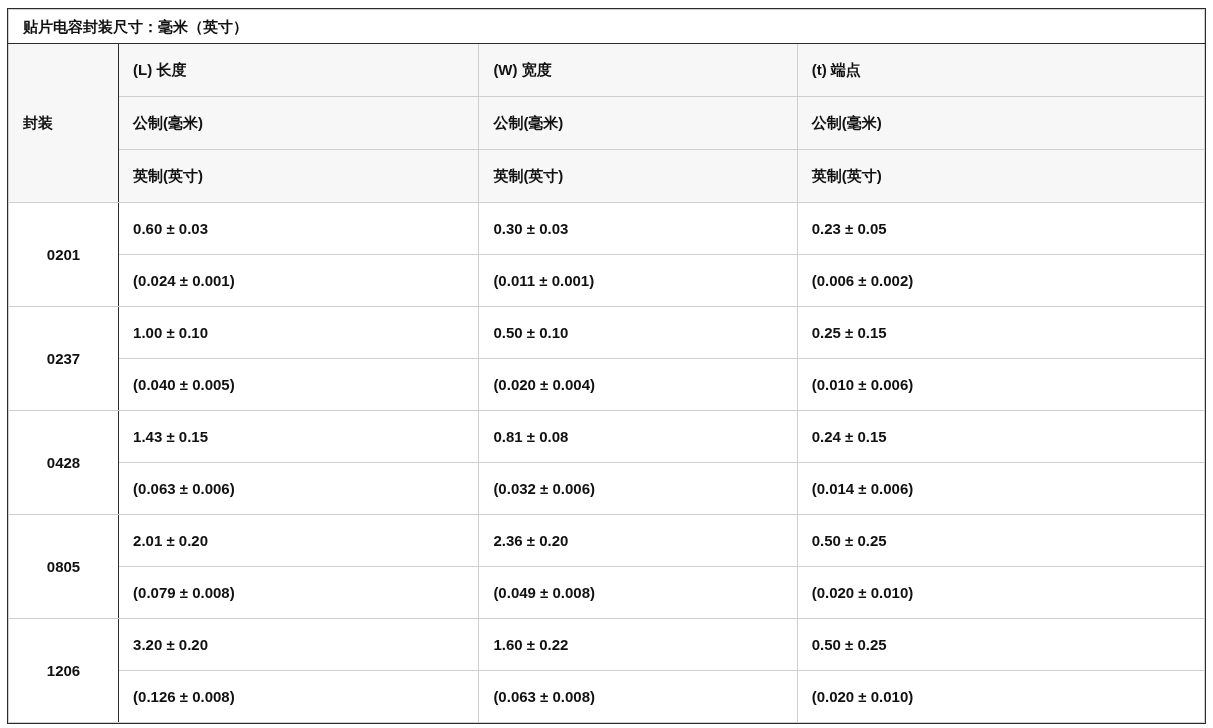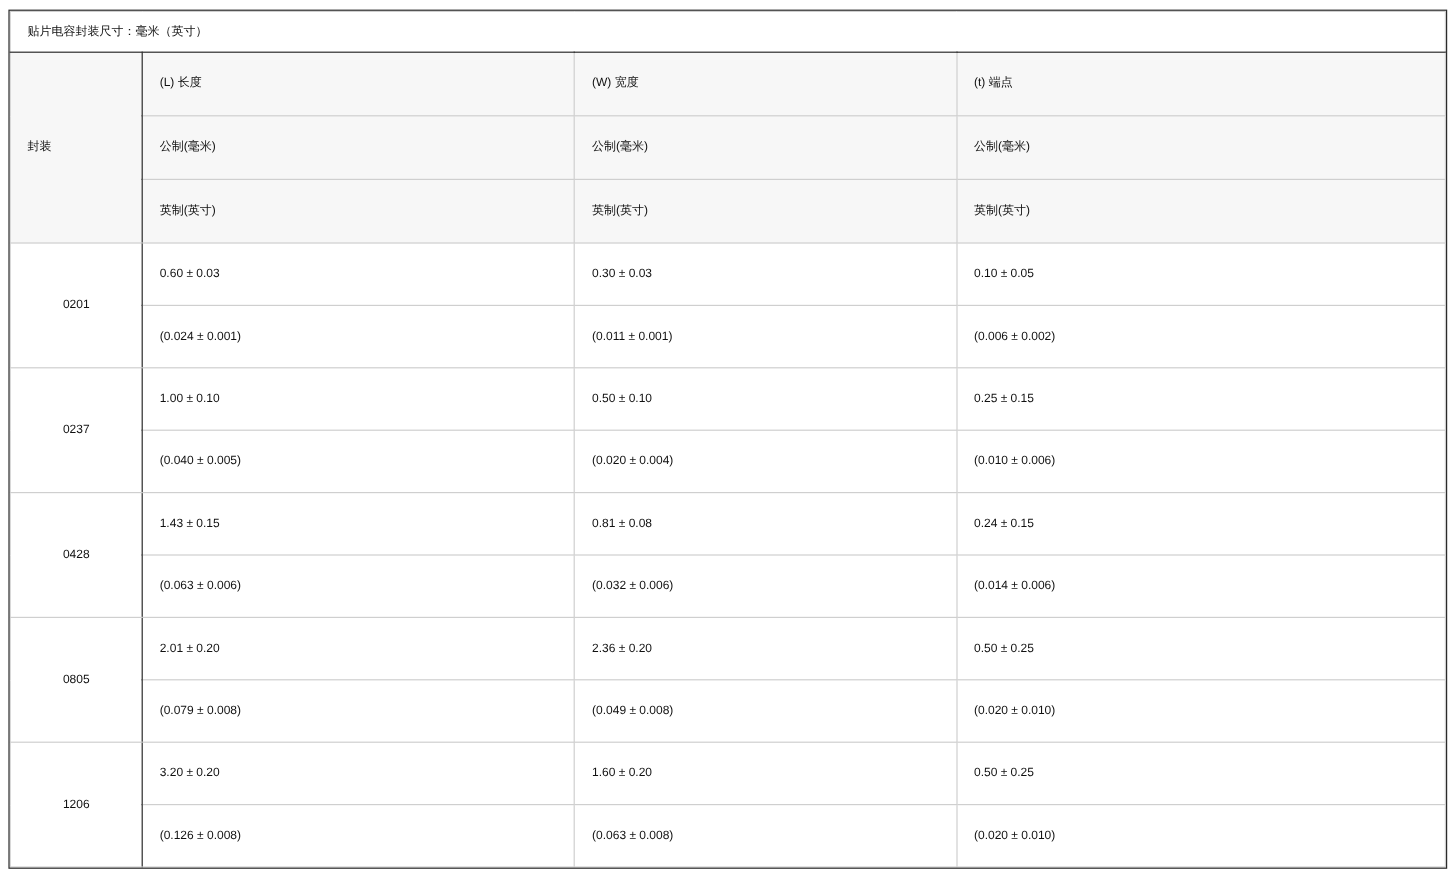--- a/index.html
+++ b/index.html
@@ -24,22 +24,22 @@
   table.spec {
     border-collapse: collapse;
     table-layout: fixed;
     width: 1197px;
     border: 1px solid #2b2b2b;
     background: #ffffff;
   }
   table.spec td {
     border: 1px solid #cfcfcf;
     padding: 0 14px;
-    font-size: 10px;
-    font-weight: normal;
+    font-size: 15px;
+    font-weight: bold;
     line-height: 1.2;
     vertical-align: middle;
     background: #ffffff;
   }
   
   table.spec {
     outline: 1px solid #2b2b2b;
   }
   .title-cell {
     height: 33px;
@@ -105,21 +105,21 @@
       <tr class="hdr">
         <td class="hdr">英制(英寸)</td>
         <td class="hdr">英制(英寸)</td>
         <td class="hdr">英制(英寸)</td>
       </tr>
 
       <tr class="data-row-top group-sep">
         <td class="pkg-cell" rowspan="2">0201</td>
         <td>0.60 ± 0.03</td>
         <td>0.30 ± 0.03</td>
-        <td>0.10 ± 0.05</td>
+        <td>0.23 ± 0.05</td>
       </tr>
       <tr class="data-row-bot row-band-b">
         <td>(0.024 ± 0.001)</td>
         <td>(0.011 ± 0.001)</td>
         <td>(0.006 ± 0.002)</td>
       </tr>
 
       <tr class="data-row-top group-sep">
         <td class="pkg-cell" rowspan="2">0237</td>
         <td>1.00 ± 0.10</td>
@@ -152,21 +152,21 @@
       </tr>
       <tr class="data-row-bot row-band-b">
         <td>(0.079 ± 0.008)</td>
         <td>(0.049 ± 0.008)</td>
         <td>(0.020 ± 0.010)</td>
       </tr>
 
       <tr class="data-row-top group-sep">
         <td class="pkg-cell" rowspan="2">1206</td>
         <td>3.20 ± 0.20</td>
-        <td>1.60 ± 0.20</td>
+        <td>1.60 ± 0.22</td>
         <td>0.50 ± 0.25</td>
       </tr>
       <tr class="data-row-bot row-band-b">
         <td>(0.126 ± 0.008)</td>
         <td>(0.063 ± 0.008)</td>
         <td>(0.020 ± 0.010)</td>
       </tr>
     </tbody>
   </table>
 </div>

